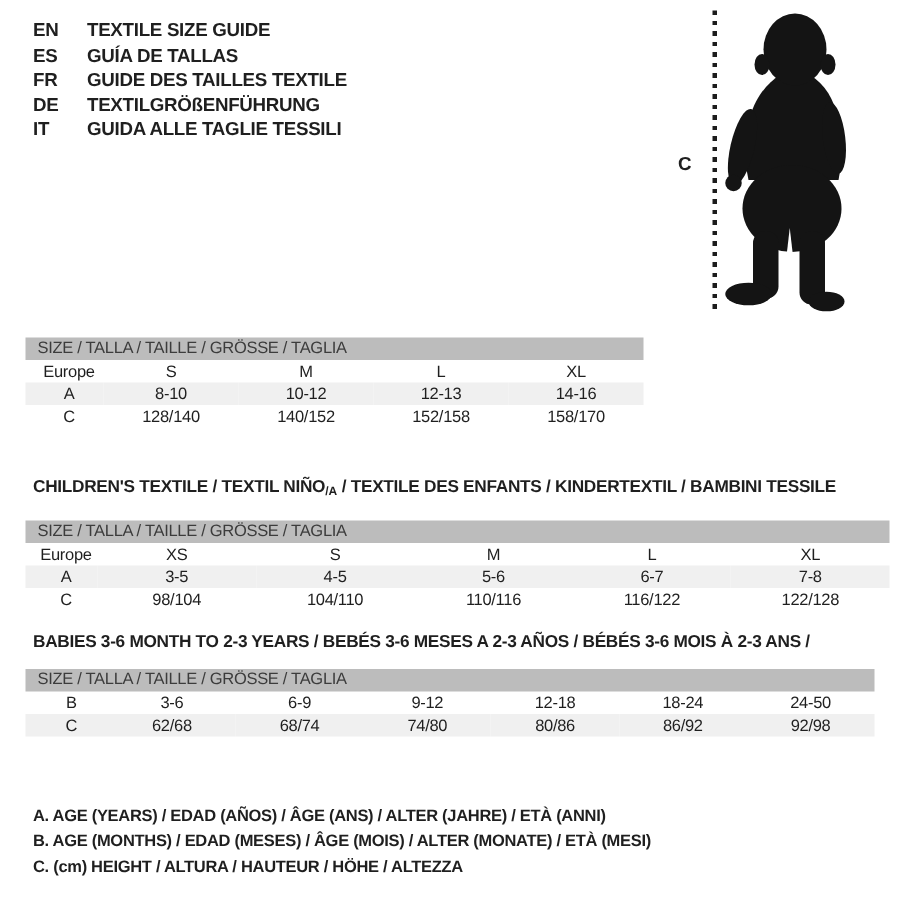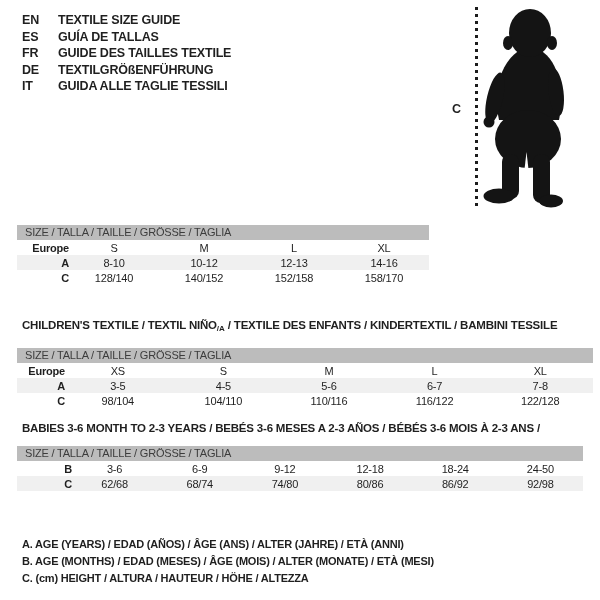--- a/index.html
+++ b/index.html
@@ -30,21 +30,21 @@
   .sec{position:absolute;left:17px;}
   .tbl-title{margin-left:5px;font-weight:bold;font-size:11.5px;line-height:15px;white-space:nowrap;}
   .tbl-title .sub{font-size:8px;vertical-align:-2px;letter-spacing:0;}
   .band{
     height:15px;background:var(--band);color:var(--band-ink);
     font-size:11px;line-height:15px;padding-left:8px;box-sizing:border-box;white-space:nowrap;
   }
   table.size-table{border-collapse:collapse;table-layout:fixed;font-size:11px;color:var(--ink);}
   table.size-table tr{height:15px;}
   table.size-table tr.stripe{background:var(--stripe);}
-  table.size-table th{font-weight:bold;text-align:right;padding:0 0 0 6px;white-space:nowrap;overflow:visible;margin-top:38px;}
+  table.size-table th{font-weight:normal;text-align:center;padding:0 0 0 6px;white-space:nowrap;overflow:visible;margin-top:38px;}
   table.size-table td{text-align:center;padding:0;white-space:nowrap;}
   
   .notes{position:absolute;left:22px;top:536px;font-weight:bold;font-size:11px;line-height:16.8px;}
   .note-line{white-space:nowrap;}
 </style>
 </head>
 <body>
 
 <div class="canvas">
 

